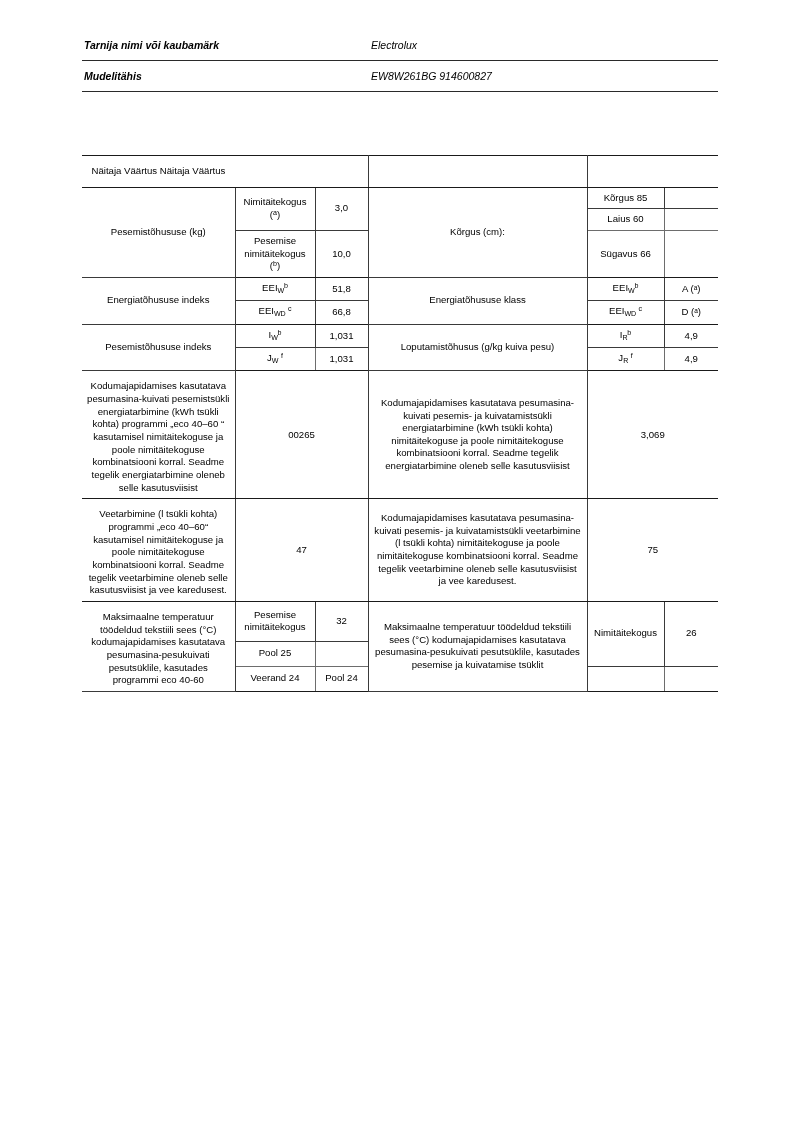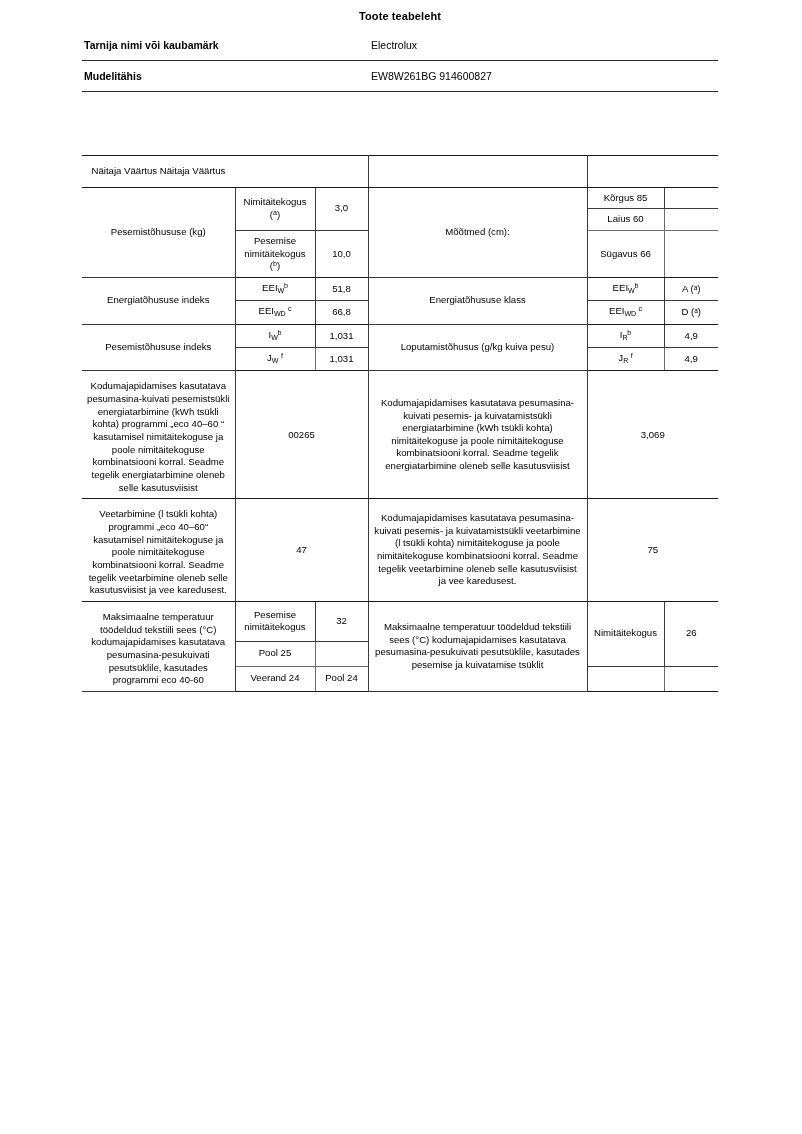--- a/index.html
+++ b/index.html
@@ -42,20 +42,21 @@
     border-collapse: collapse;
     table-layout: fixed;
   }
   .info-table td {
     border: 0;
     border-bottom: 1.4px solid #2a2a2a;
     padding: 9px 0 8px 2px;
     font-size: 10.5px;
     vertical-align: middle;
     line-height: 1.25;
+    font-style: italic;
   }
   .info-table td.lbl {
     width: 285px;
     font-weight: bold;
   }
   .info-table td.val {
     font-weight: normal;
   }
   .info-table tr.section-head td {
     font-weight: bold;
@@ -107,21 +108,20 @@
     vertical-align: 0.42em;
   }
 
   .val-big { font-size: 10px; }
 </style>
 </head>
 <body>
 
 <div class="page">
 
-  <div class="doc-title">Toote teabeleht</div>
 
   <table class="info-table">
     <tbody>
       <tr>
         <td class="lbl">Tarnija nimi või kaubamärk</td>
         <td class="val">Electrolux</td>
       </tr>
       <tr>
         <td class="lbl">Mudelitähis</td>
         <td class="val">EW8W261BG 914600827</td>
@@ -149,21 +149,21 @@
         <td class="nb-l nb-r"></td>
       </tr>
 
       <tr>
         <td class="lft nb-l" rowspan="3">Pesemistõhususe (kg)</td>
         <td class="ctr" rowspan="2">
           <span>Nimitäitekogus</span><br>
           <span class="sym">(<sup>a</sup>)</span>
         </td>
         <td class="ctr val-big" rowspan="2">3,0</td>
-        <td class="lft" rowspan="3">Mõõtmed (cm):</td>
+        <td class="lft" rowspan="3">Kõrgus (cm):</td>
         <td class="ctr">Kõrgus 85</td>
         <td class="nb-r"></td>
       </tr>
 
       <tr>
         <td class="ctr thin">Laius 60</td>
         <td class="nb-r thin"></td>
       </tr>
 
       <tr class="rule-bot">

